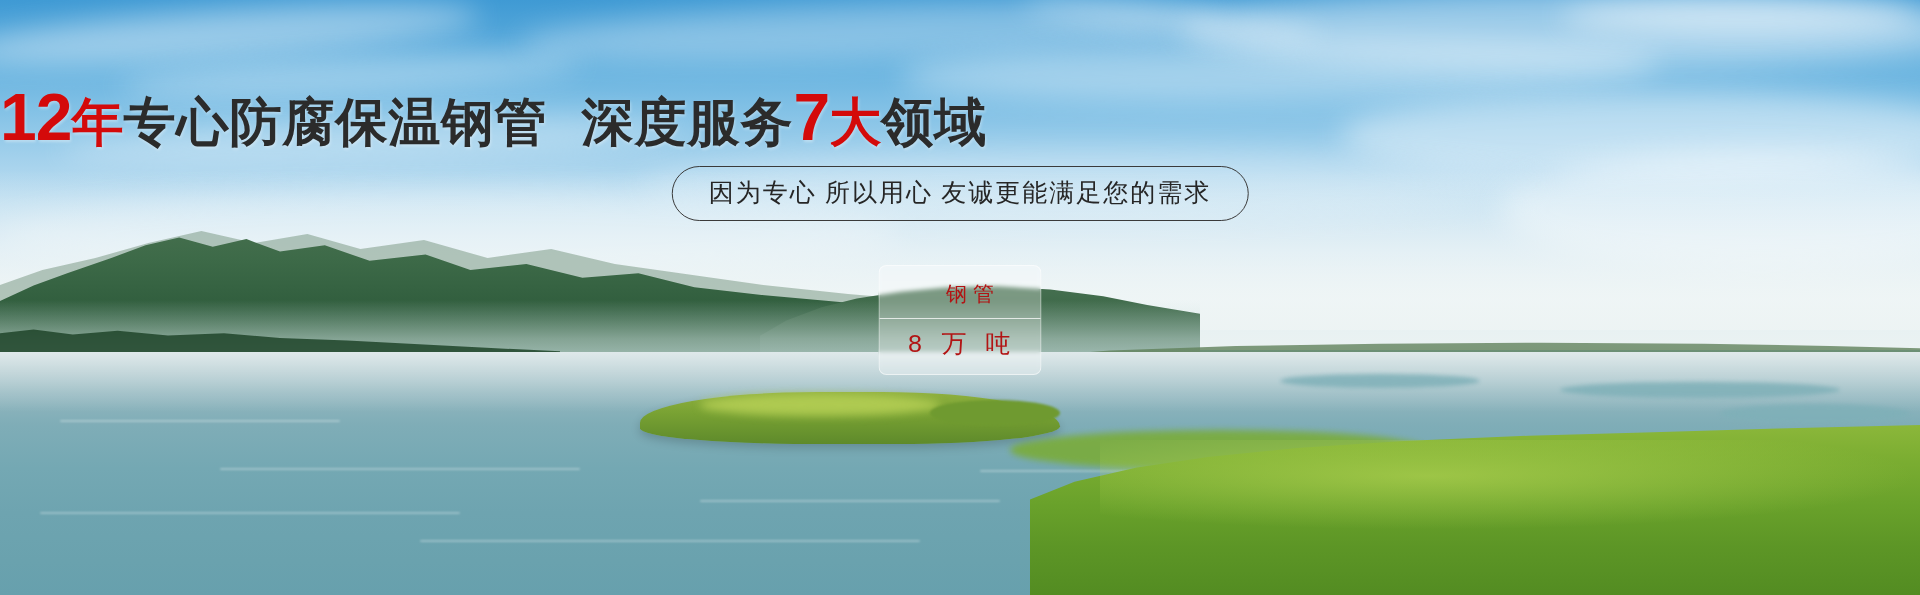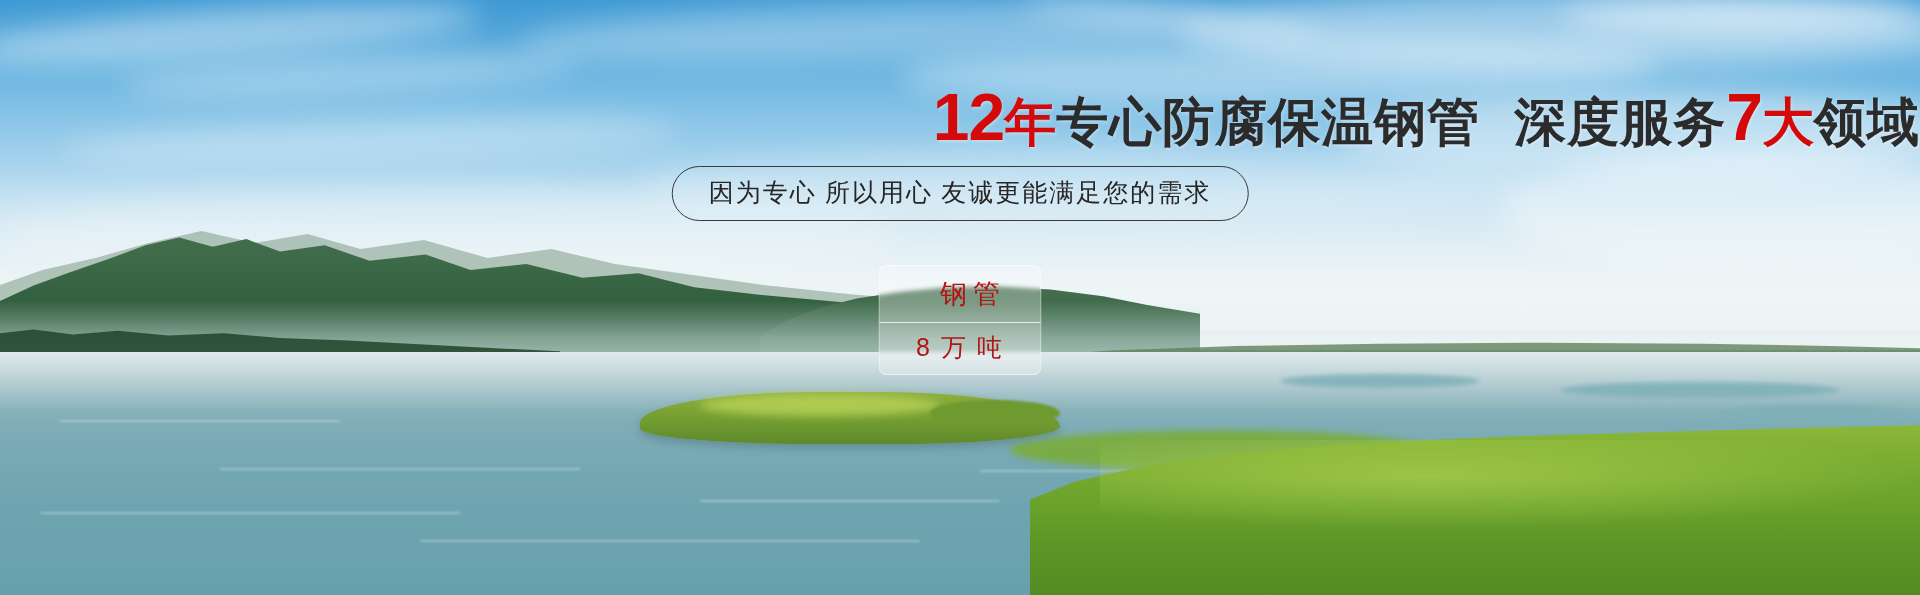--- a/index.html
+++ b/index.html
@@ -178,21 +178,21 @@
     position:absolute; left:1230px; top:370px; width:690px; height:36px;
     background:linear-gradient(to bottom,#7fa74a,#6f9a3a);
     opacity:.9;
     clip-path:polygon(0% 74%, 12% 58%, 28% 44%, 46% 34%, 64% 30%, 82% 30%, 100% 32%, 100% 100%, 0% 100%);
   }
 
   
   .headline {
     position:absolute;
     left:0; top:84px; width:1920px;
-    text-align:right;
+    text-align:left;
     white-space:nowrap;
     font-weight:bold;
     line-height:1;
   }
   .hl-num {
     font-size:66px;
     color:#d40a0a;
     letter-spacing:-1px;
     text-shadow:1px 2px 3px rgba(255,255,255,.35);
   }
@@ -241,36 +241,37 @@
     border:1px solid rgba(255,255,255,.55);
     background:rgba(255,255,255,.30);
     backdrop-filter:blur(2px);
     display:flex;
     flex-direction:column;
     align-items:center;
     justify-content:center;
     color:#b21414;
   }
   .card-label {
-    font-size:27px;
+    font-size:21px;
     letter-spacing:6px;
     text-indent:6px;
     padding-bottom:4px;
     margin-left:20px;
   }
   .card-divider {
     width:100%;
     height:1px;
     background:rgba(255,255,255,.75);
     margin:6px 0 8px 0;
   }
   .card-value {
     font-size:25px;
     letter-spacing:2px;
     white-space:nowrap;
+    font-family:Liberation Mono, monospace;
   }
   .card-value sup {
     font-size:15px;
     vertical-align:super;
   }
 </style>
 </head>
 <body>
 
 <div id="banner">

